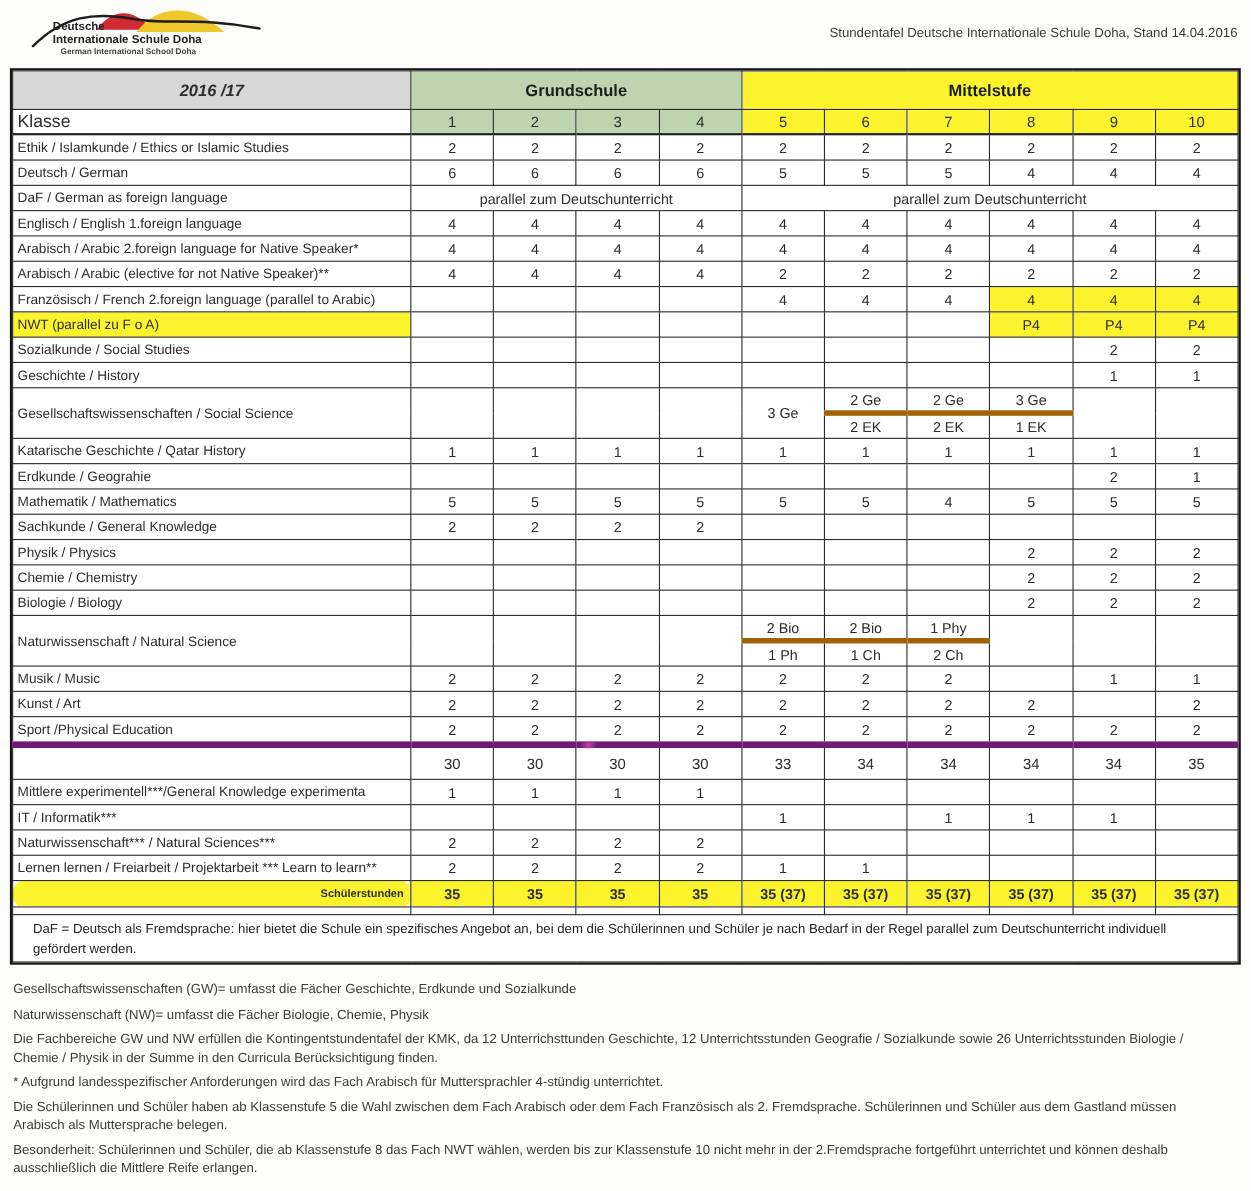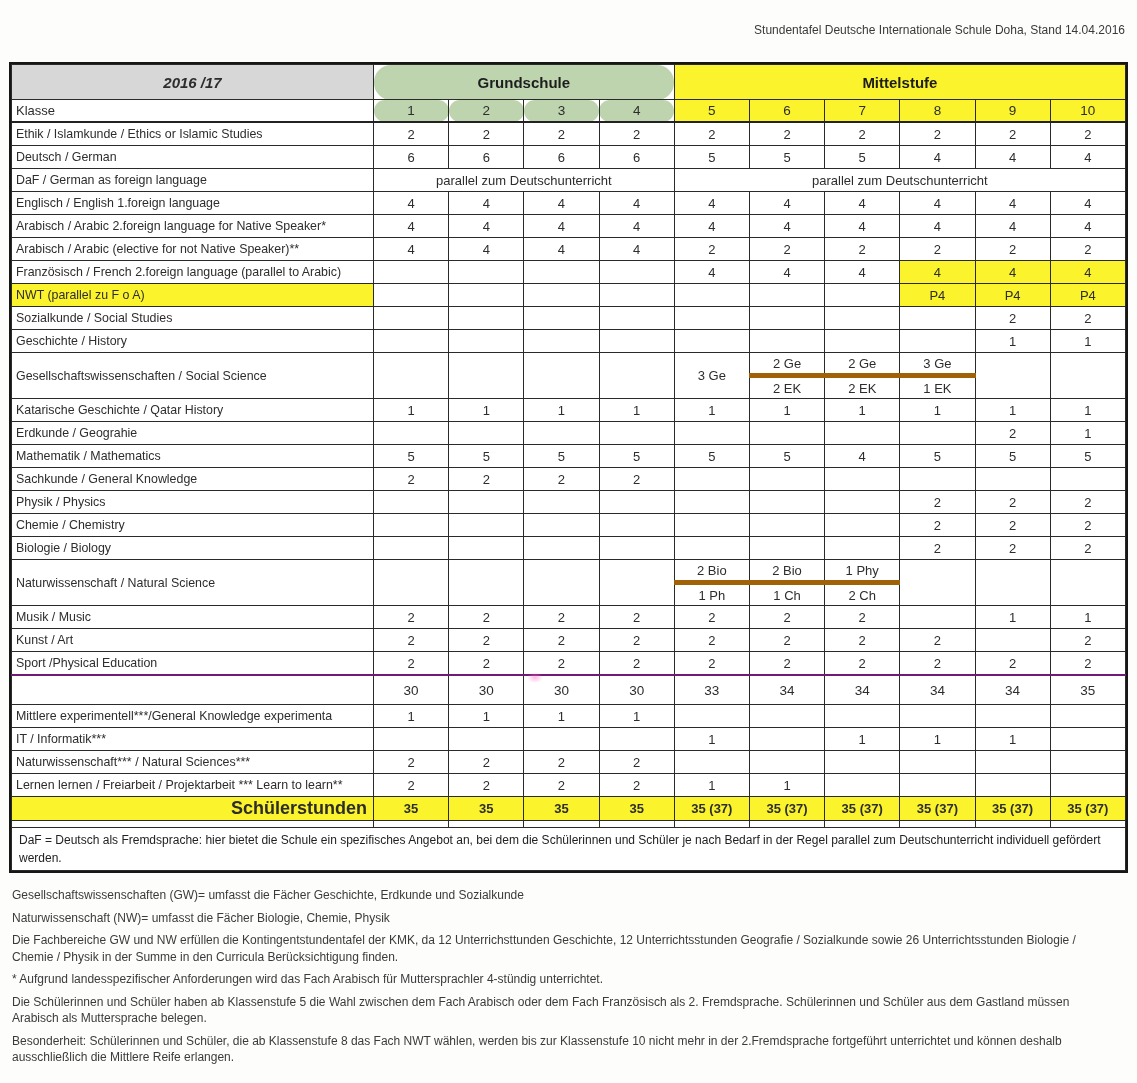--- a/index.html
+++ b/index.html
@@ -14,46 +14,56 @@
   .doc-title{position:absolute;right:12px;top:23px;font-size:12px;color:#3a3a3a;}
   
   .table-frame{margin:0 9px;border:2px solid #161616;background:#fff;}
   table{border-collapse:collapse;width:100%;table-layout:fixed;}
   td,th{border:1px solid #2a2a2a;height:22px;font-size:13px;color:#2d2d2d;
         padding:0 2px;text-align:center;vertical-align:middle;
         overflow:hidden;white-space:nowrap;font-weight:normal;}
   col.subcol{width:362px;}
   td.sub{text-align:left;padding:0 4px;font-size:12.4px;}
   .year{background:var(--hdr-gray,#d7d7d7);font-size:15px;font-weight:bold;height:34px;font-style:italic;}
-  th.gs,td.gs{background:var(--gs-green,#bdd4ae);border-radius:17px;}
+  th.gs,td.gs{background:var(--gs-green,#bdd4ae);}
   th.ms,td.ms{background:var(--ms-yellow,#fbf42c);}
   th.bighead{font-size:15px;font-weight:bold;height:34px;color:#1d1d1d;}
   thead tr.klasse-row td{height:21px;font-size:13.5px;}
-  thead tr.klasse-row td.sub{font-size:13px;}
+  thead tr.klasse-row td.sub{font-size:16px;}
   thead tr:last-child td{border-bottom:2px solid #222;}
-  tr.subtotal td{height:28px;font-size:13.5px;border-top:2px solid #701a75;}
+  tr.subtotal td{height:28px;font-size:13.5px;border-top:6px solid #701a75;}
   tr.total td{background:var(--ms-yellow,#fbf42c);font-weight:bold;height:23px;}
-  tr.total td.sub{text-align:right;font-size:18px;padding-right:6px;}
+  tr.total td.sub{text-align:right;font-size:10px;padding-right:6px;border-radius:10px;}
   tr.spacer td{height:6px;}
-  td.daf{text-align:left;font-size:12px;padding:3px 7px;height:auto;
+  td.daf{text-align:left;font-size:12px;padding:3px 18px;height:auto;
          white-space:normal;line-height:1.5;color:#222;}
   td.ybg{background:var(--ms-yellow,#fbf42c);}
   tbody td.split-top{border-bottom:5px solid #a16207;height:20px;}
   tbody td.split-bottom{height:20px;}
   
   .notes{margin:14px 12px 0 12px;font-size:12px;color:#3b3b3b;}
   .notes p{margin:0 10px 6px 0;line-height:1.38;}
   .smudge{position:absolute;left:527px;top:672px;width:16px;height:11px;border-radius:50%;
     background:radial-gradient(closest-side,rgba(255,120,200,.5),rgba(255,120,200,0));
     pointer-events:none;}
 </style>
 </head>
 <body>
 
 <div class="page-header">
+  <div class="logo">
+    <svg width="230" height="52" viewBox="0 0 230 52">
+      <path d="M 60,23 C 74,3 94,3 110,23 Z" fill="#d22a35"></path>
+      <path d="M 96,25 C 116,-1 148,-1 176,25 Z" fill="#eec72b"></path>
+      <path d="M 2,38 C 30,10 58,7 92,13 C 124,19 152,11 208,22" fill="none" stroke="#1d1d1d" stroke-width="2.2" stroke-linecap="round"></path>
+      <text x="20" y="23" font-size="10.5" font-weight="600" fill="#222">Deutsche</text>
+      <text x="20" y="35" font-size="10.5" font-weight="600" fill="#222">Internationale Schule Doha</text>
+      <text x="27" y="45" font-size="7.5" font-weight="bold" fill="#444">German International School Doha</text>
+    </svg>
+  </div>
   <div class="doc-title">Stundentafel Deutsche Internationale Schule Doha, Stand 14.04.2016</div>
 </div>
 
 <div class="table-frame">
   <table>
     <colgroup>
       <col class="subcol">
         <col>
         <col>
         <col>

